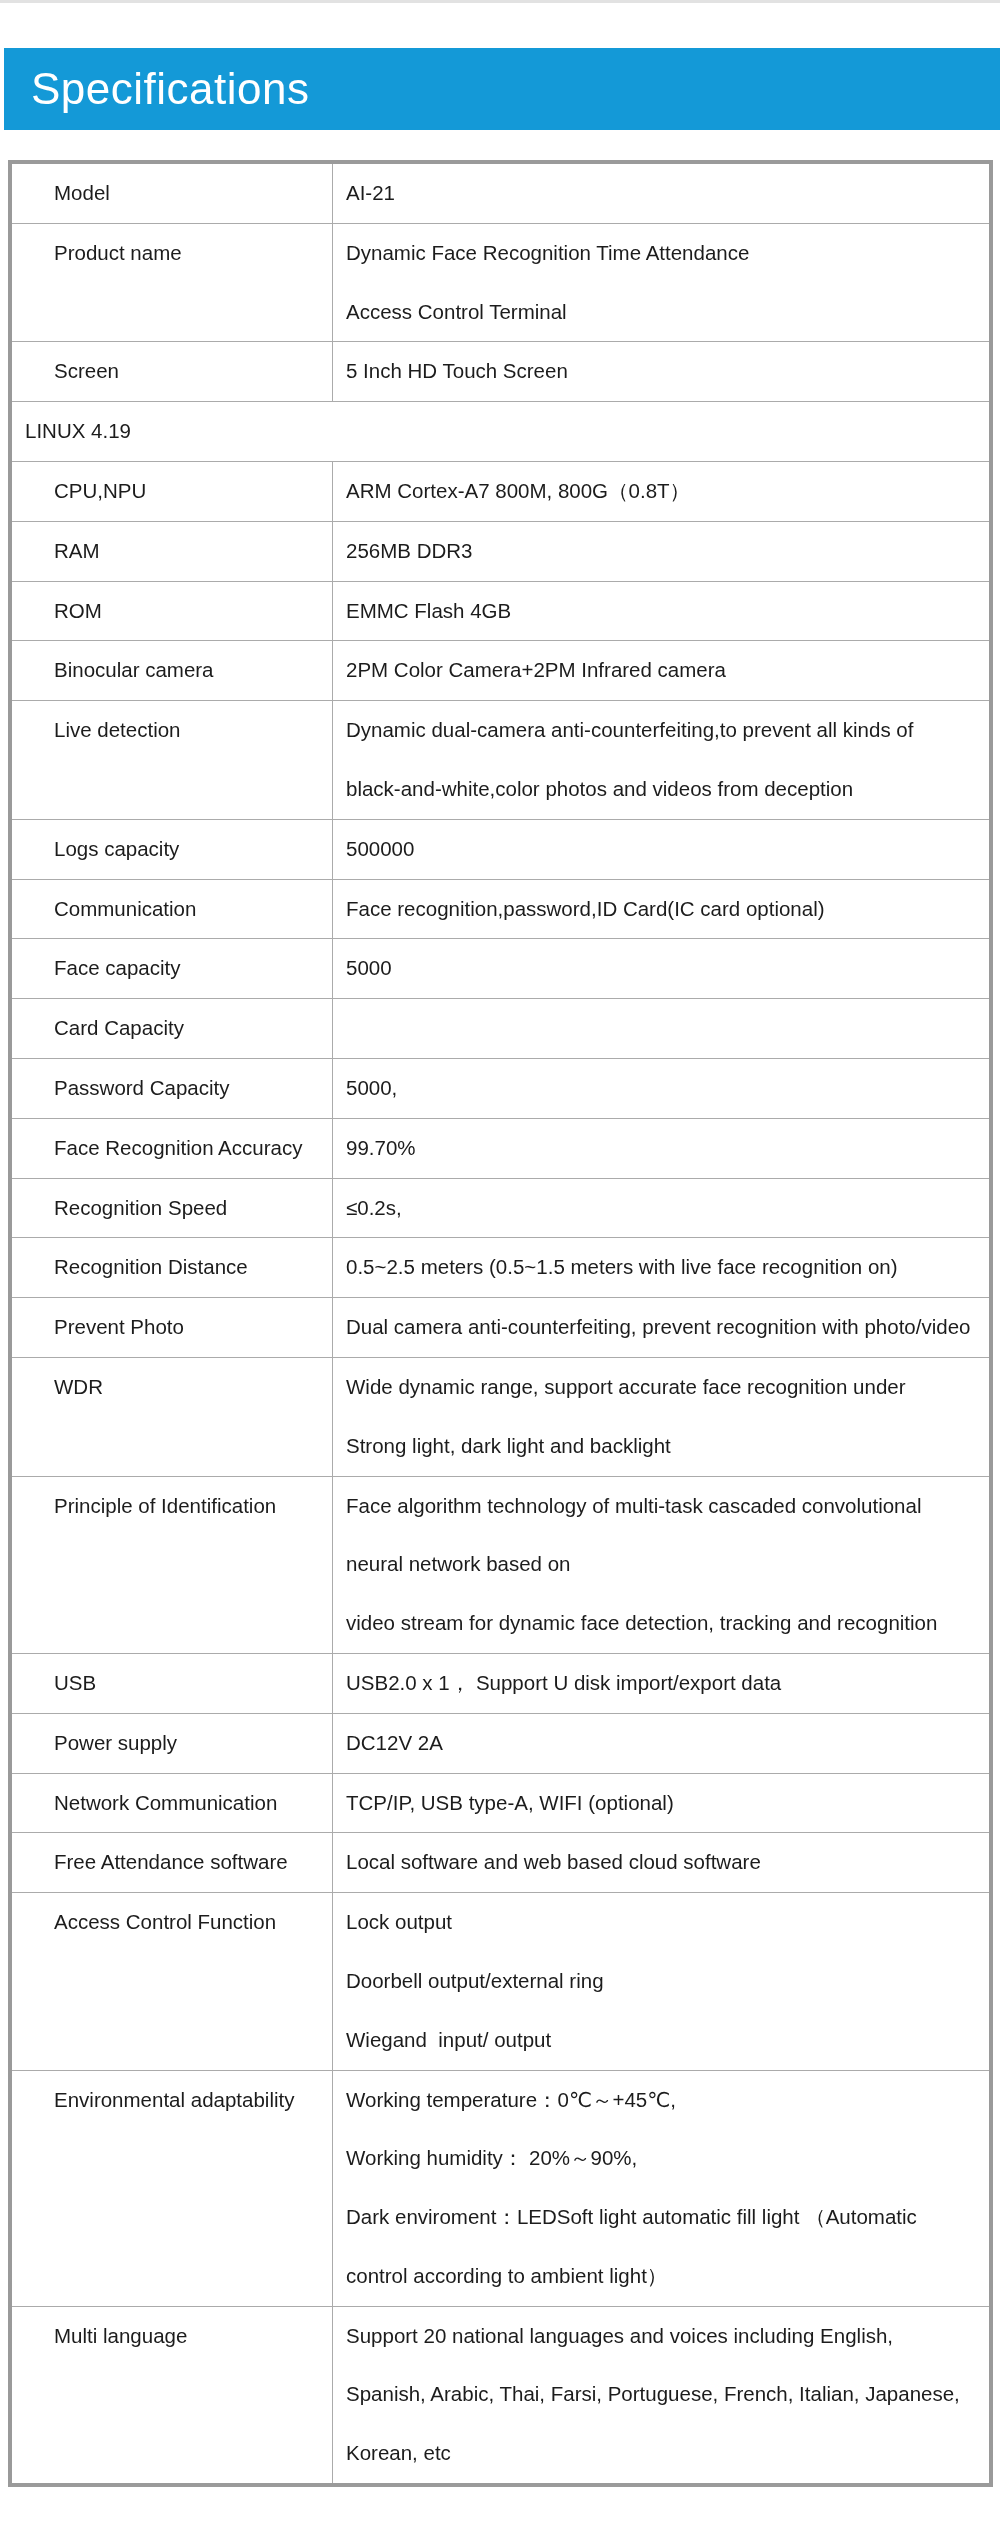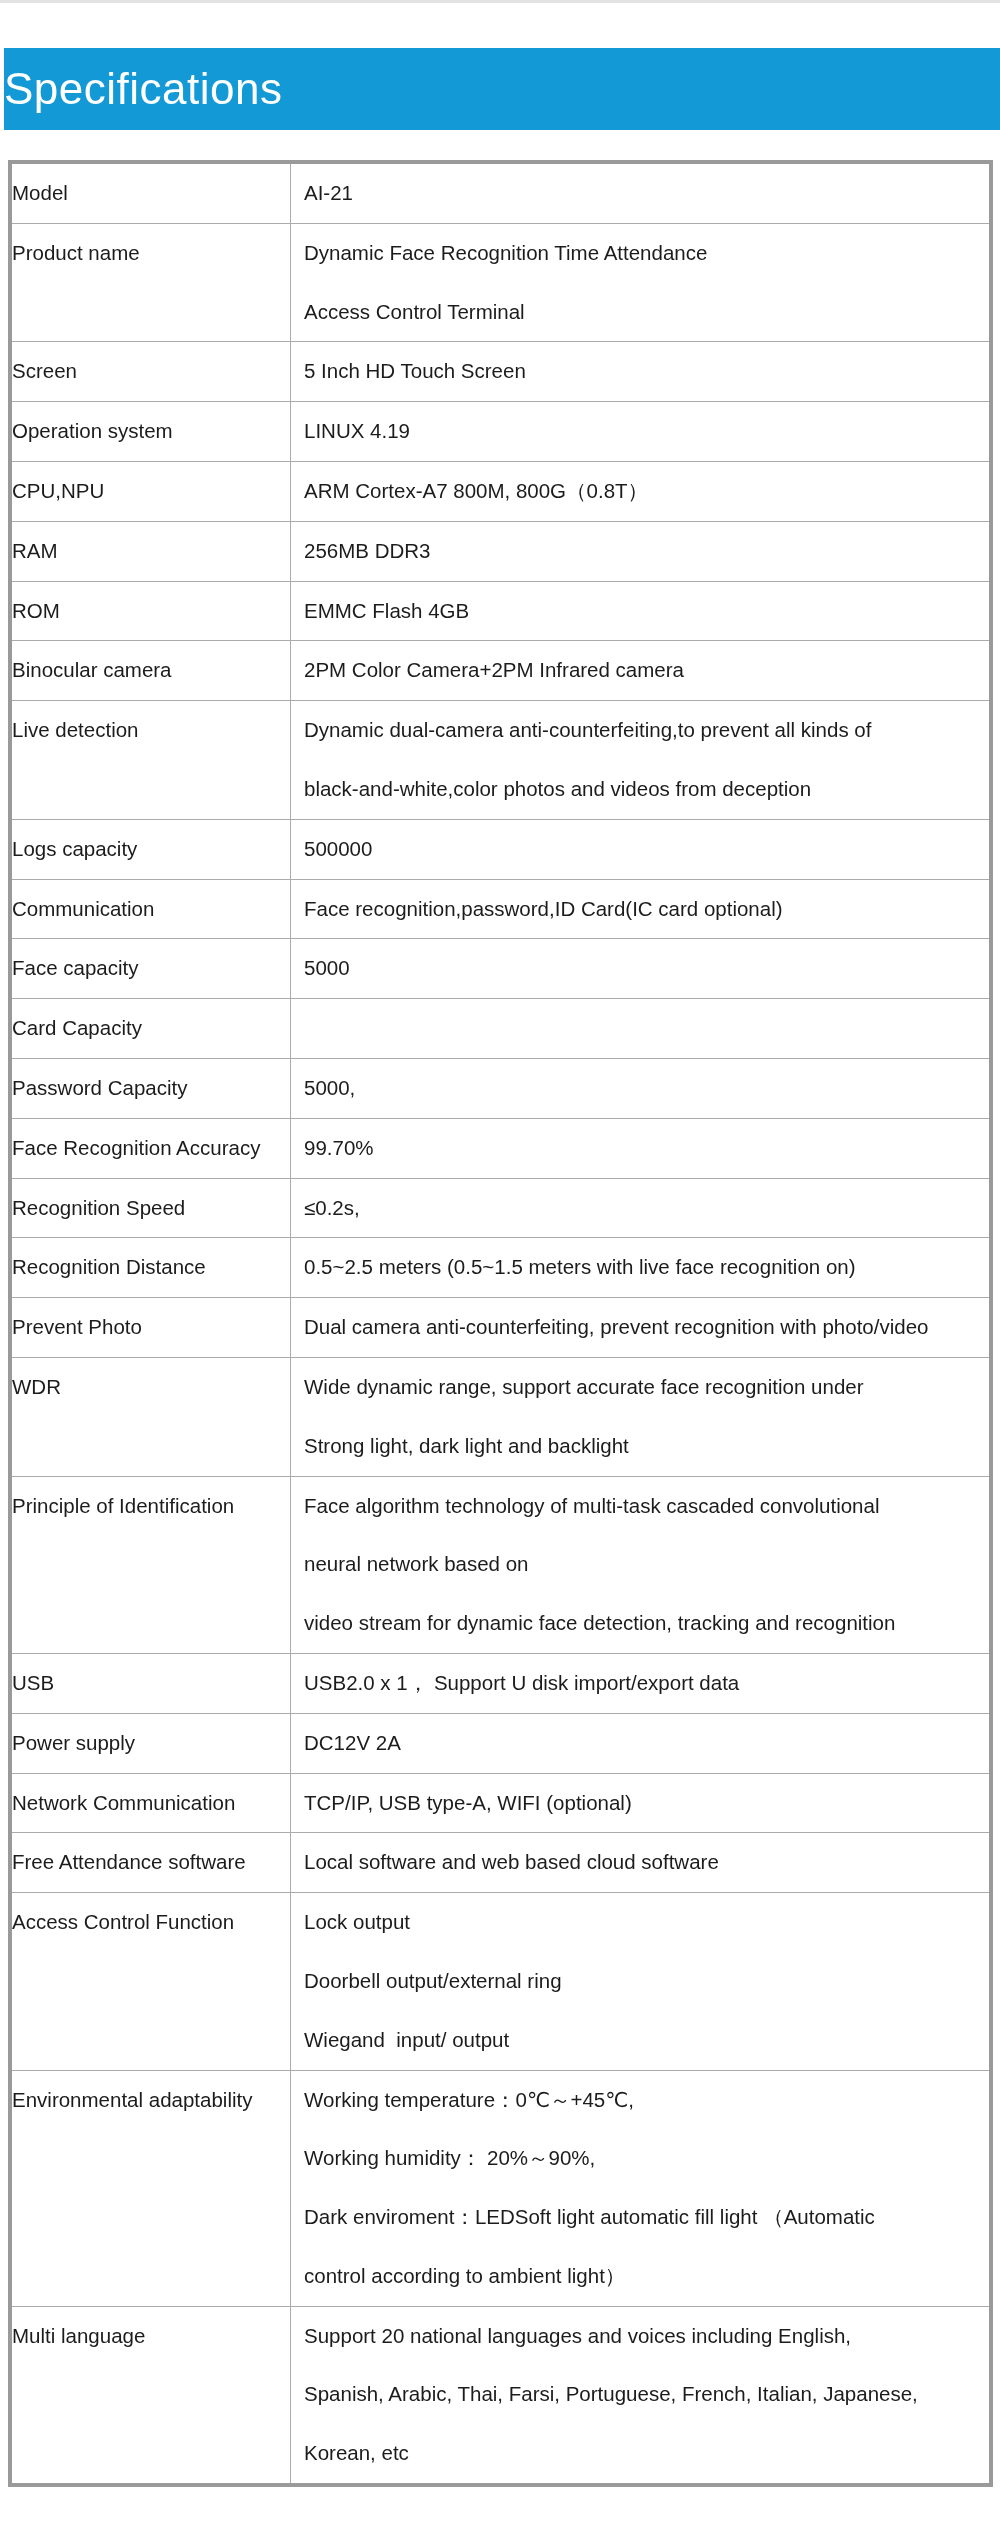--- a/index.html
+++ b/index.html
@@ -16,20 +16,21 @@
     background: #e2e2e2;
   }
 
   .header {
     margin: 45px 0 0 4px;
     width: 996px;
     height: 82px;
     background: #1499d7;
     display: flex;
     align-items: center;
+    padding-left: 27px;
   }
   .header h1 {
     color: #ffffff;
     font-size: 44px;
     font-weight: 400;
     letter-spacing: 0.5px;
   }
 
   .spec-table {
     margin: 30px 0 0 8px;
@@ -40,20 +41,21 @@
   .row { display: flex; }
   .row + .row { border-top: 1px solid #ababab; }
 
   .cell {
     font-size: 20.5px;
     color: #1c1c1c;
   }
   .cell.label {
     flex: 0 0 279px;
     border-right: 1px solid #ababab;
+    margin-left: 42px;
   }
   .cell.value {
     flex: 1;
     padding-left: 13px;
   }
   .line {
     height: 58.8px;
     line-height: 58.8px;
     white-space: pre;
   }
@@ -90,23 +92,20 @@
   <div class="row">
     <div class="cell label">
         <div class="line">Screen</div>
       </div>
     <div class="cell value">
         <div class="line">5 Inch HD Touch Screen</div>
       </div>
   </div>
 
   <div class="row">
-    <div class="cell label">
-        <div class="line">Operation system</div>
-      </div>
     <div class="cell value">
         <div class="line">LINUX 4.19</div>
       </div>
   </div>
 
   <div class="row">
     <div class="cell label">
         <div class="line">CPU,NPU</div>
       </div>
     <div class="cell value">

